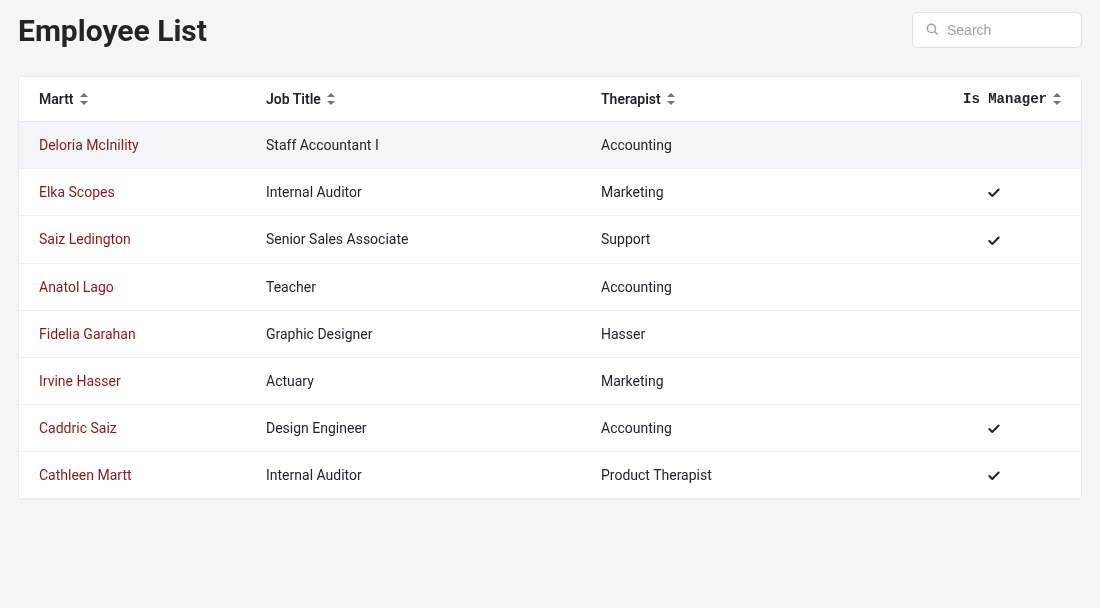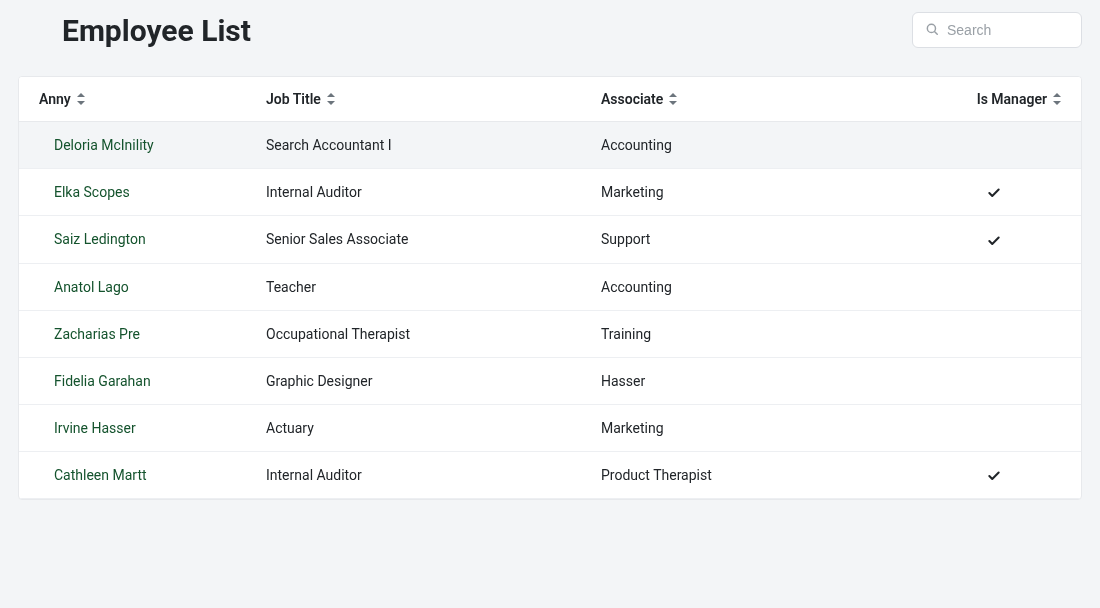--- a/index.html
+++ b/index.html
@@ -12,21 +12,20 @@
     color: #212529;
   }
   .page {
     padding: 12px 18px 0 18px;
   }
   .header-row {
     display: flex;
     align-items: center;
     justify-content: space-between;
     margin-bottom: 28px;
-    margin-left: 44px;
   }
   .page-title {
     font-size: 30px;
     font-weight: 700;
     color: #212529;
   }
   .header-actions {
     display: flex;
     gap: 10px;
     align-items: center;
@@ -97,31 +96,30 @@
     border-bottom: 1px solid #edeff2;
   }
   tbody tr:nth-child(1) { background: #f3f5f7; }
   tbody td {
     padding: 15px 20px;
     font-size: 14px;
     color: #212529;
     vertical-align: middle;
   }
   tbody td a.name-link {
-    color: #14532d;
+    color: #7f1d1d;
     text-decoration: none;
     cursor: pointer;
-    margin-left: 15px;
   }
   .col-name { width: 227px; }
   .col-title { width: 335px; }
   .col-dept { width: 325px; }
   .col-manager { width: auto; text-align: center; }
   thead th.col-name { padding-left: 20px; }
-  thead th.col-manager .th-inner { justify-content: flex-end; float: right; }
+  thead th.col-manager .th-inner { justify-content: flex-end; float: right; font-family: Liberation Mono, monospace; }
   tbody td.col-manager { text-align: center; }
   .check svg { display: inline-block; vertical-align: middle; }
 </style>
 </head>
 <body>
 
 <div class="page">
   <div class="header-row">
     <h1 class="page-title">Employee List</h1>
     <div class="header-actions">
@@ -136,21 +134,21 @@
       </div>
     </div>
   </div>
 
   <div class="table-wrap">
     <table>
       <thead>
         <tr>
           <th class="col-name">
             <span class="th-inner">
-              <span>Anny</span>
+              <span>Martt</span>
               <span class="sort-icon">
                 <svg width="8" height="12" viewBox="0 0 8 12">
                     <path d="M4 0 L8 4 L0 4 Z" fill="#6c757d"></path>
                     <path d="M4 12 L0 8 L8 8 Z" fill="#6c757d"></path>
                   </svg>
               </span>
             </span>
           </th>
           <th class="col-title">
             <span class="th-inner">
@@ -158,21 +156,21 @@
               <span class="sort-icon">
                 <svg width="8" height="12" viewBox="0 0 8 12">
                     <path d="M4 0 L8 4 L0 4 Z" fill="#6c757d"></path>
                     <path d="M4 12 L0 8 L8 8 Z" fill="#6c757d"></path>
                   </svg>
               </span>
             </span>
           </th>
           <th class="col-dept">
             <span class="th-inner">
-              <span>Associate</span>
+              <span>Therapist</span>
               <span class="sort-icon">
                 <svg width="8" height="12" viewBox="0 0 8 12">
                     <path d="M4 0 L8 4 L0 4 Z" fill="#6c757d"></path>
                     <path d="M4 12 L0 8 L8 8 Z" fill="#6c757d"></path>
                   </svg>
               </span>
             </span>
           </th>
           <th class="col-manager">
             <span class="th-inner">
@@ -183,21 +181,21 @@
                     <path d="M4 12 L0 8 L8 8 Z" fill="#6c757d"></path>
                   </svg>
               </span>
             </span>
           </th>
         </tr>
       </thead>
       <tbody id="table-body">
           <tr>
             <td class="col-name"><a class="name-link">Deloria McInility</a></td>
-            <td class="col-title">Search Accountant I</td>
+            <td class="col-title">Staff Accountant I</td>
             <td class="col-dept">Accounting</td>
             <td class="col-manager"></td>
           </tr>
           <tr>
             <td class="col-name"><a class="name-link">Elka Scopes</a></td>
             <td class="col-title">Internal Auditor</td>
             <td class="col-dept">Marketing</td>
             <td class="col-manager"><span class="check"><svg width="14" height="14" viewBox="0 0 24 24" fill="none" stroke="#212529" stroke-width="3.5" stroke-linecap="round" stroke-linejoin="round">
                   <polyline points="20 6 9 17 4 12"></polyline>
                 </svg></span></td>
@@ -210,36 +208,38 @@
                   <polyline points="20 6 9 17 4 12"></polyline>
                 </svg></span></td>
           </tr>
           <tr>
             <td class="col-name"><a class="name-link">Anatol Lago</a></td>
             <td class="col-title">Teacher</td>
             <td class="col-dept">Accounting</td>
             <td class="col-manager"></td>
           </tr>
           <tr>
-            <td class="col-name"><a class="name-link">Zacharias Pre</a></td>
-            <td class="col-title">Occupational Therapist</td>
-            <td class="col-dept">Training</td>
-            <td class="col-manager"></td>
-          </tr>
-          <tr>
             <td class="col-name"><a class="name-link">Fidelia Garahan</a></td>
             <td class="col-title">Graphic Designer</td>
             <td class="col-dept">Hasser</td>
             <td class="col-manager"></td>
           </tr>
           <tr>
             <td class="col-name"><a class="name-link">Irvine Hasser</a></td>
             <td class="col-title">Actuary</td>
             <td class="col-dept">Marketing</td>
             <td class="col-manager"></td>
+          </tr>
+          <tr>
+            <td class="col-name"><a class="name-link">Caddric Saiz</a></td>
+            <td class="col-title">Design Engineer</td>
+            <td class="col-dept">Accounting</td>
+            <td class="col-manager"><span class="check"><svg width="14" height="14" viewBox="0 0 24 24" fill="none" stroke="#212529" stroke-width="3.5" stroke-linecap="round" stroke-linejoin="round">
+                  <polyline points="20 6 9 17 4 12"></polyline>
+                </svg></span></td>
           </tr>
           <tr>
             <td class="col-name"><a class="name-link">Cathleen Martt</a></td>
             <td class="col-title">Internal Auditor</td>
             <td class="col-dept">Product Therapist</td>
             <td class="col-manager"><span class="check"><svg width="14" height="14" viewBox="0 0 24 24" fill="none" stroke="#212529" stroke-width="3.5" stroke-linecap="round" stroke-linejoin="round">
                   <polyline points="20 6 9 17 4 12"></polyline>
                 </svg></span></td>
           </tr>
         </tbody>

